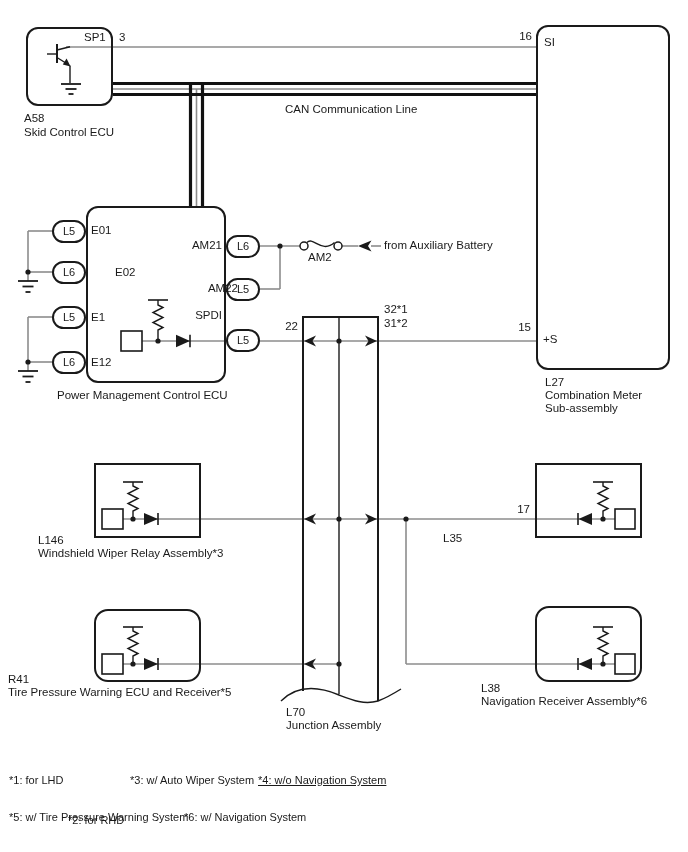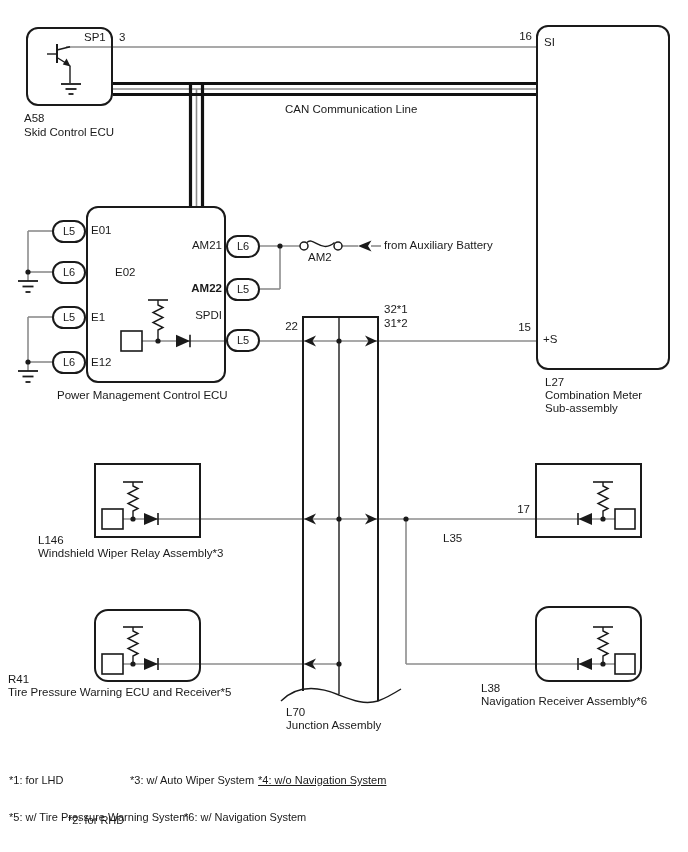--- a/index.html
+++ b/index.html
@@ -211,21 +211,21 @@
   <span class="t" style="left:545px;top:389px;">Combination Meter</span>
   <span class="t" style="left:545px;top:402px;">Sub-assembly</span>
 
   <span class="t" style="left:285px;top:103px;">CAN Communication Line</span>
 
   <span class="t" style="left:91px;top:224px;">E01</span>
   <span class="t" style="left:91px;top:266px;margin-left:24px;">E02</span>
   <span class="t" style="left:91px;top:311px;">E1</span>
   <span class="t" style="left:91px;top:356px;">E12</span>
   <span class="t tr" style="left:182px;top:239px;width:40px;">AM21</span>
-  <span class="t tr" style="left:182px;top:282px;width:40px;font-weight:bold;">AM22</span>
+  <span class="t tr" style="left:198px;top:282px;width:40px;">AM22</span>
   <span class="t tr" style="left:182px;top:309px;width:40px;">SPDI</span>
   <span class="t" style="left:57px;top:389px;">Power Management Control ECU</span>
 
   <span class="t" style="left:308px;top:251px;">AM2</span>
   <span class="t" style="left:384px;top:239px;">from Auxiliary Battery</span>
 
   <span class="t tr" style="left:270px;top:320px;width:28px;">22</span>
   <span class="t" style="left:384px;top:303px;">32*1</span>
   <span class="t" style="left:384px;top:317px;">31*2</span>
   <span class="t" style="left:286px;top:706px;">L70</span>

